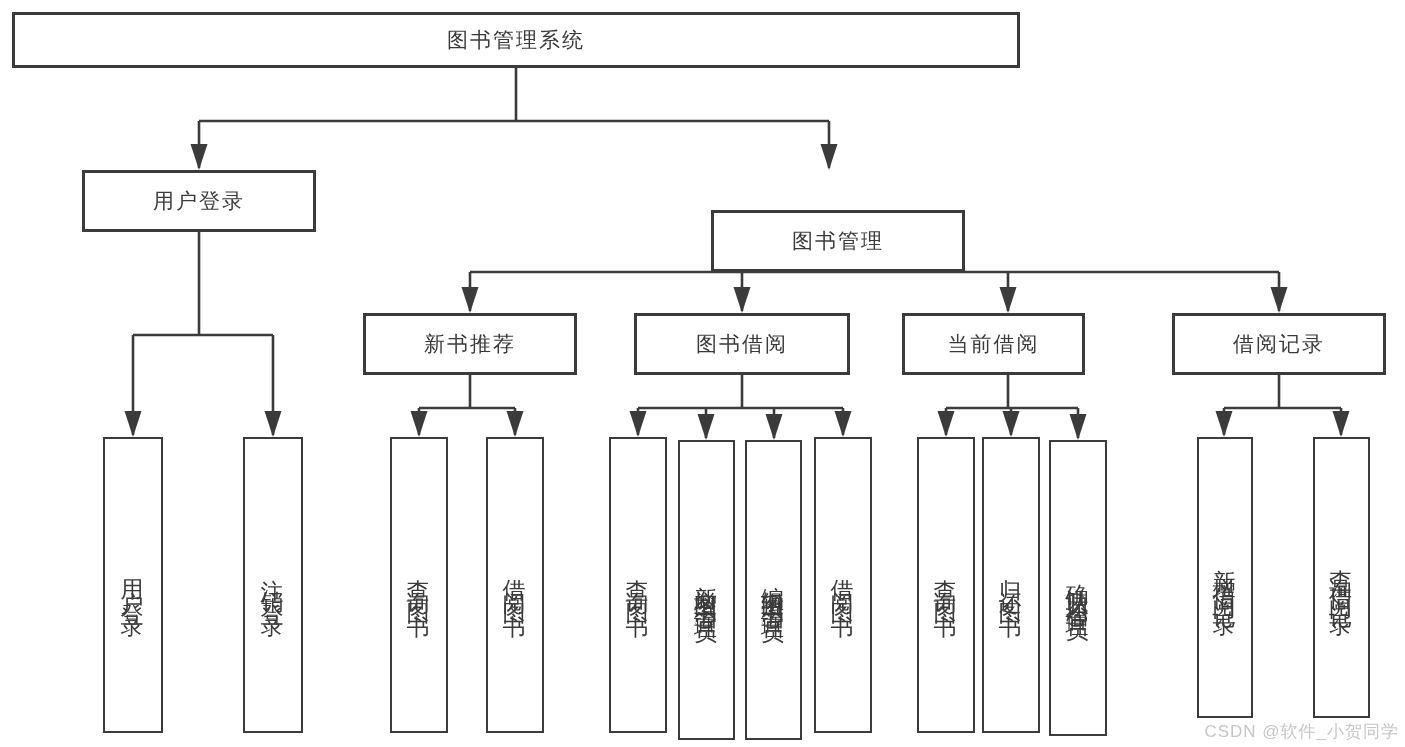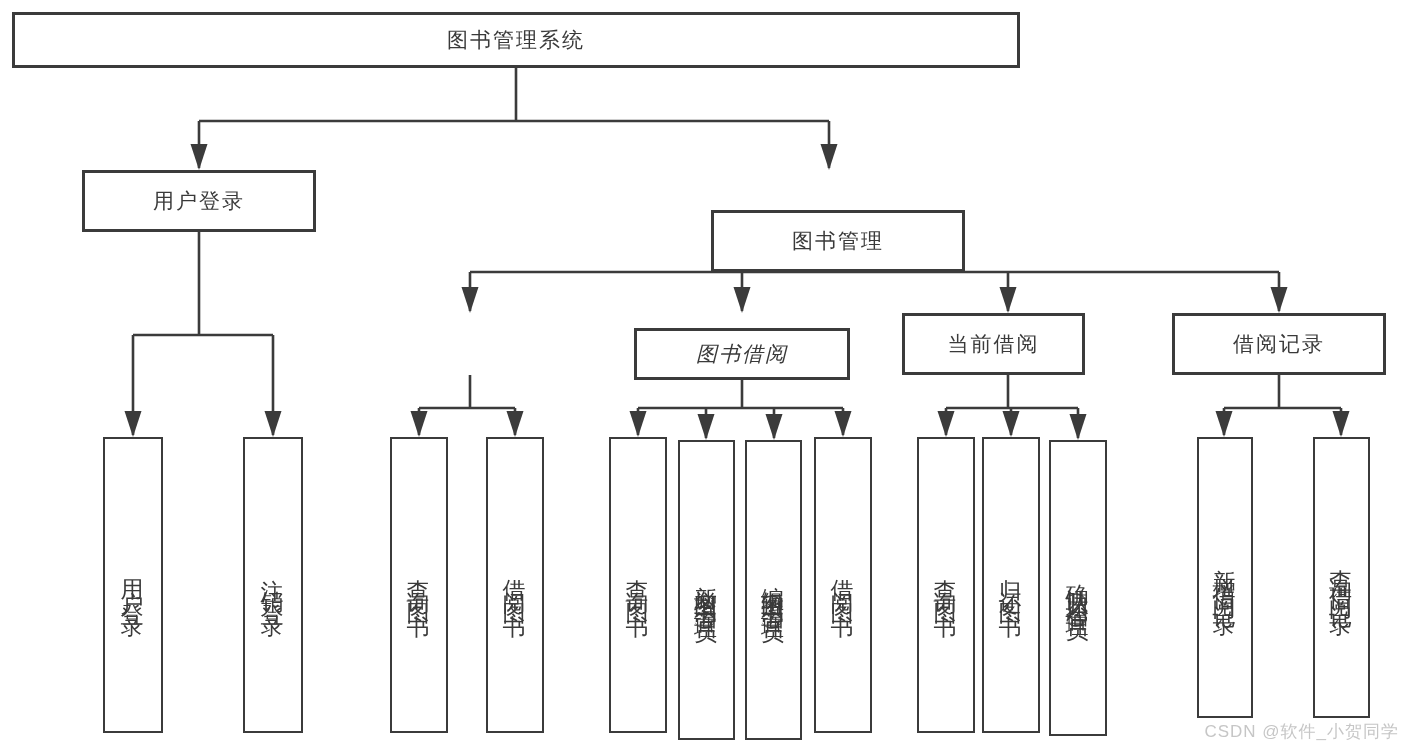--- a/index.html
+++ b/index.html
@@ -108,21 +108,22 @@
       <path class="arrow" d="M1215.5 411 L1232.5 411 L1224 437 Z"></path>
       <path class="arrow" d="M1332.5 411 L1349.5 411 L1341 437 Z"></path>
     </g>
   </svg>
 
   <div class="node h-node" style="left:12px;top:12px;width:1008px;height:56px;">图书管理系统</div>
 
   <div class="node h-node" style="left:82px;top:170px;width:234px;height:62px;">用户登录</div>
   <div class="node h-node" style="left:711px;top:170px;width:254px;height:62px;margin-top:40px;">图书管理</div>
 
-  <div class="node h-node" style="left:634px;top:328px;width:216px;height:52px;font-style:italic;">图书借阅</div>
+  <div class="node h-node" style="left:363px;top:313px;width:214px;height:62px;">新书推荐</div>
+  <div class="node h-node" style="left:634px;top:313px;width:216px;height:62px;">图书借阅</div>
   <div class="node h-node" style="left:902px;top:313px;width:183px;height:62px;">当前借阅</div>
   <div class="node h-node" style="left:1172px;top:313px;width:214px;height:62px;">借阅记录</div>
 
   <div class="node v-node v4" style="left:103px;top:437px;width:60px;height:296px;">用户登录</div>
   <div class="node v-node v4" style="left:243px;top:437px;width:60px;height:296px;">注销登录</div>
 
   <div class="node v-node v4" style="left:390px;top:437px;width:58px;height:296px;">查询图书</div>
   <div class="node v-node v4" style="left:486px;top:437px;width:58px;height:296px;">借阅图书</div>
 
   <div class="node v-node v4" style="left:609px;top:437px;width:58px;height:296px;">查询图书</div>

